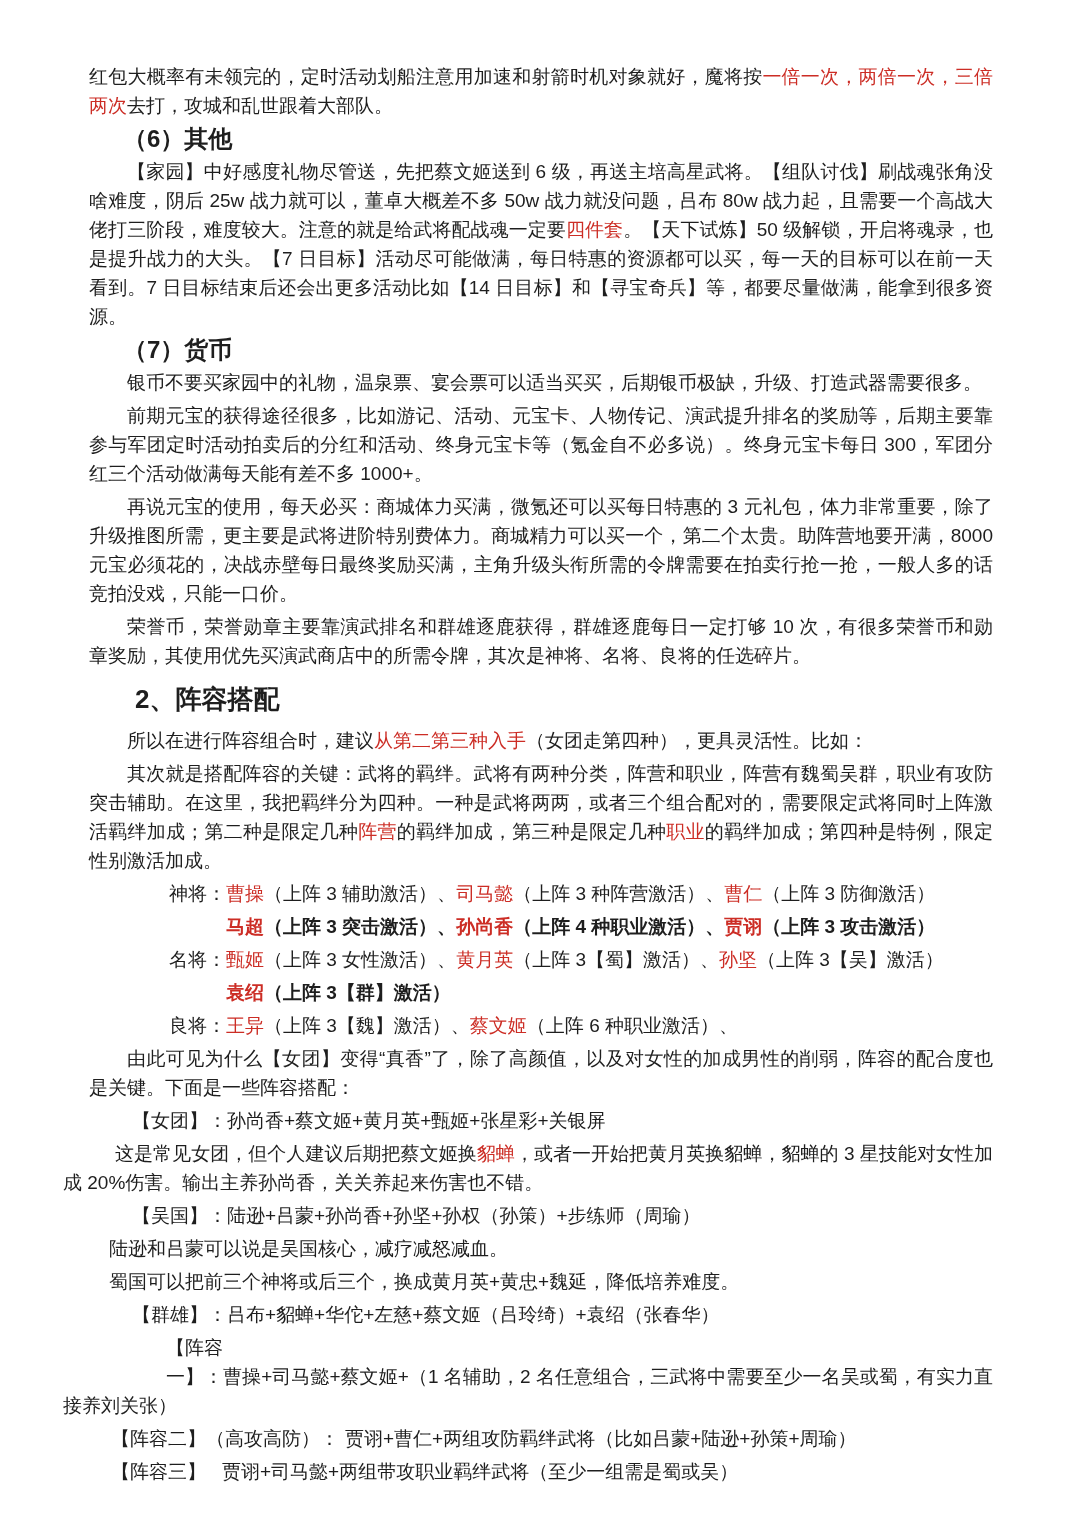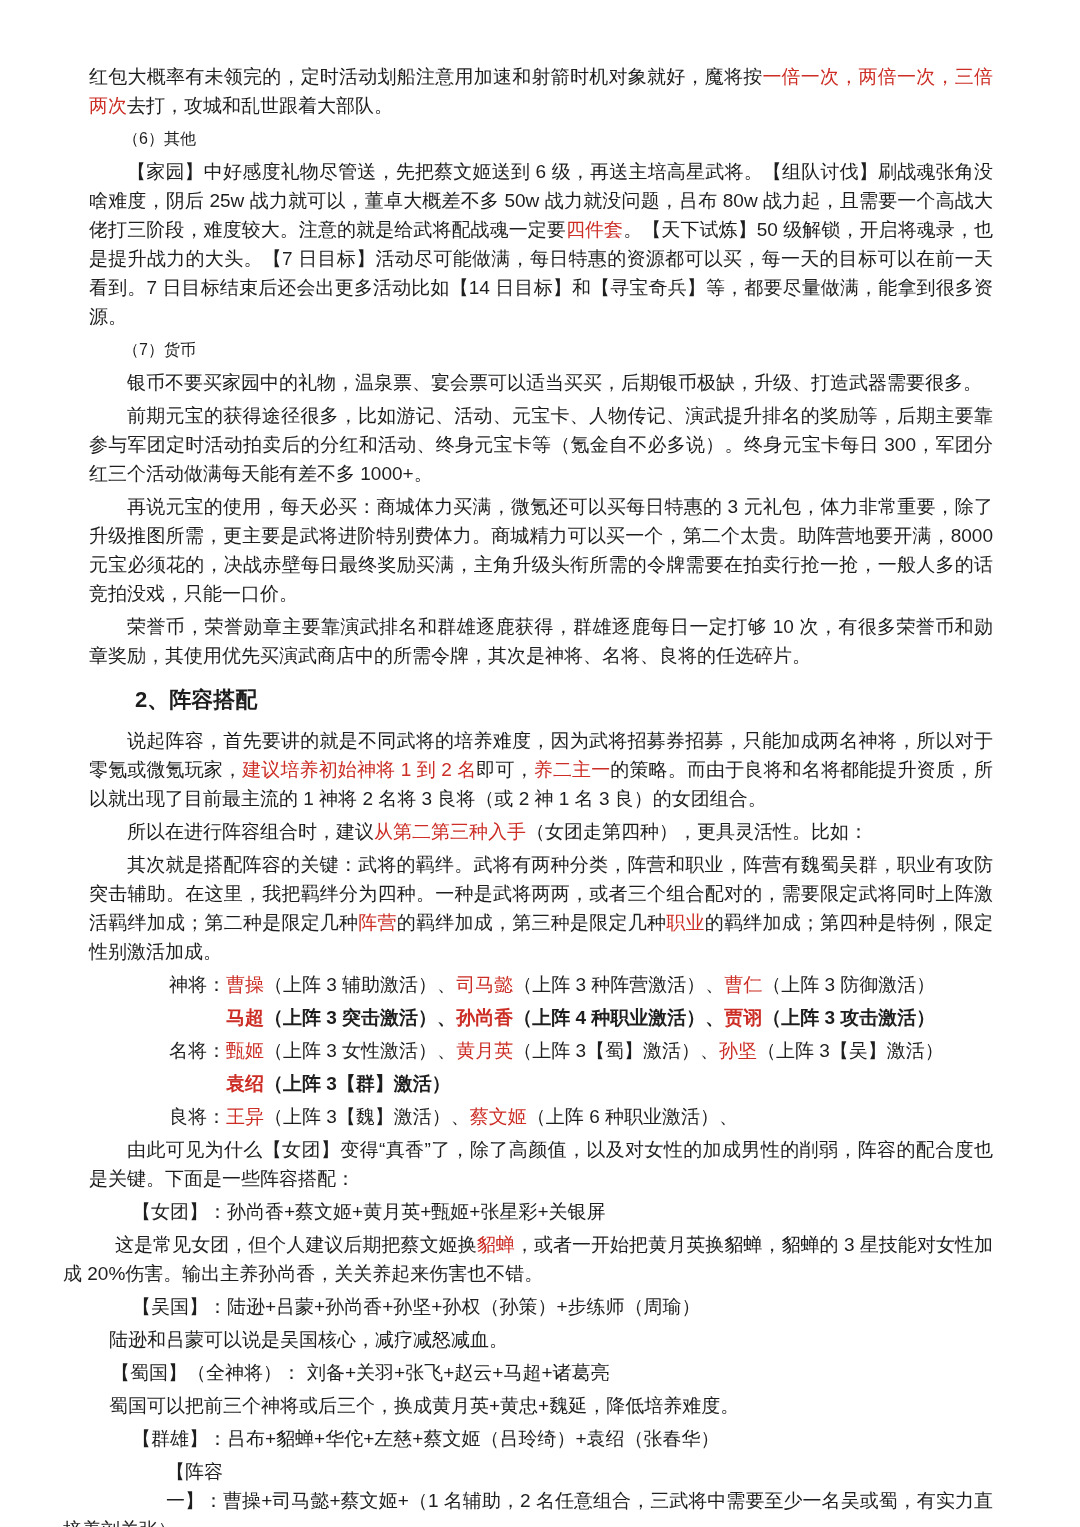--- a/index.html
+++ b/index.html
@@ -13,22 +13,22 @@
     padding:58px 83px 30px 85px;
     font-family:"Liberation Sans","DejaVu Sans",sans-serif;
     font-size:19px;
     line-height:29px;
     color:#1e1e1e;
   }
   .b{margin:4px;padding:0;}
   .just{text-align:justify;text-justify:inter-ideograph;}
   .ind2{text-indent:38px;}
   .red{color:#cc2d25;}
-  .h3{margin:1px 0;padding-left:38px;font-size:16px;font-weight:normal;}
-  .h2{margin:15px 0 12px;padding-left:50px;font-size:22px;font-weight:bold;}
+  .h3{margin:1px 0;padding-left:38px;font-size:24px;font-weight:bold;}
+  .h2{margin:15px 0 12px;padding-left:50px;font-size:26px;font-weight:bold;}
   .roster{padding-left:35px;}
   .rlabel{display:inline-block;width:102px;text-align:right;}
   .roster-cont{padding-left:137px;font-weight:bold;}
   .lineup{padding-left:22px;}
   .llabel{display:inline-block;width:116px;text-align:right;}
   .w111{display:inline-block;width:111px;}
   .llabel-auto{margin-right:6px;}
   .note1{padding-left:20px;}
   .hangA{margin-left:-22px;text-indent:52px;}
   .hangB{margin-left:-22px;text-indent:44px;}
@@ -49,21 +49,20 @@
   <p class="b just ind2"><span>银币不要买家园中的礼物，温泉票、宴会票可以适当买买，后期银币极缺，升级、打造武器需要很多。</span></p>
 
   <p class="b just ind2"><span>前期元宝的获得途径很多，比如游记、活动、元宝卡、人物传记、演武提升排名的奖励等，后期主要靠参与军团定时活动拍卖后的分红和活动、终身元宝卡等（氪金自不必多说）。终身元宝卡每日 300，军团分红三个活动做满每天能有差不多 1000+。</span></p>
 
   <p class="b just ind2"><span>再说元宝的使用，每天必买：商城体力买满，微氪还可以买每日特惠的 3 元礼包，体力非常重要，除了升级推图所需，更主要是武将进阶特别费体力。商城精力可以买一个，第二个太贵。助阵营地要开满，8000 元宝必须花的，决战赤壁每日最终奖励买满，主角升级头衔所需的令牌需要在拍卖行抢一抢，一般人多的话竞拍没戏，只能一口价。</span></p>
 
   <p class="b just ind2"><span>荣誉币，荣誉勋章主要靠演武排名和群雄逐鹿获得，群雄逐鹿每日一定打够 10 次，有很多荣誉币和勋章奖励，其使用优先买演武商店中的所需令牌，其次是神将、名将、良将的任选碎片。</span></p>
 
   <h2 class="b h2">2、阵容搭配</h2>
 
-  <p class="b just ind2"><span>说起阵容，首先要讲的就是不同武将的培养难度，因为武将招募券招募，只能加成两名神将，所以对于零氪或微氪玩家，</span><span class="red">建议培养初始神将 1 到 2 名</span><span>即可，</span><span class="red">养二主一</span><span>的策略。而由于良将和名将都能提升资质，所以就出现了目前最主流的 1 神将 2 名将 3 良将（或 2 神 1 名 3 良）的女团组合。</span></p>
 
   <p class="b ind2"><span>所以在进行阵容组合时，建议</span><span class="red">从第二第三种入手</span><span>（女团走第四种），更具灵活性。比如：</span></p>
 
   <p class="b just ind2"><span>其次就是搭配阵容的关键：武将的羁绊。武将有两种分类，阵营和职业，阵营有魏蜀吴群，职业有攻防突击辅助。在这里，我把羁绊分为四种。一种是武将两两，或者三个组合配对的，需要限定武将同时上阵激活羁绊加成；第二种是限定几种</span><span class="red">阵营</span><span>的羁绊加成，第三种是限定几种</span><span class="red">职业</span><span>的羁绊加成；第四种是特例，限定性别激活加成。</span></p>
 
   <div class="b roster"><span class="rlabel">神将：</span><span class="red">曹操</span><span>（上阵 3 辅助激活）、</span><span class="red">司马懿</span><span>（上阵 3 种阵营激活）、</span><span class="red">曹仁</span><span>（上阵 3 防御激活）</span></div>
 
   <div class="b roster-cont"><span class="red">马超</span><span>（上阵 3 突击激活）、</span><span class="red">孙尚香</span><span>（上阵 4 种职业激活）、</span><span class="red">贾诩</span><span>（上阵 3 攻击激活）</span></div>
 
   <div class="b roster"><span class="rlabel">名将：</span><span class="red">甄姬</span><span>（上阵 3 女性激活）、</span><span class="red">黄月英</span><span>（上阵 3【蜀】激活）、</span><span class="red">孙坚</span><span>（上阵 3【吴】激活）</span></div>
@@ -76,24 +75,24 @@
 
   <div class="b lineup"><span class="llabel">【女团】：</span><span>孙尚香+蔡文姬+黄月英+甄姬+张星彩+关银屏</span></div>
 
   <p class="b just hangA"><span>这是常见女团，但个人建议后期把蔡文姬换</span><span class="red">貂蝉</span><span>，或者一开始把黄月英换貂蝉，貂蝉的 3 星技能对女性加成 20%伤害。输出主养孙尚香，关关养起来伤害也不错。</span></p>
 
 
   <div class="b lineup"><span class="llabel">【吴国】：</span><span>陆逊+吕蒙+孙尚香+孙坚+孙权（孙策）+步练师（周瑜）</span></div>
 
   <p class="b note1"><span>陆逊和吕蒙可以说是吴国核心，减疗减怒减血。</span></p>
 
-  <div class="b lineup"><span class="llabel-auto">【蜀国】（全神将）：</span><span>刘备+关羽+张飞+赵云+马超+诸葛亮</span></div>
 
   <p class="b note1"><span>蜀国可以把前三个神将或后三个，换成黄月英+黄忠+魏延，降低培养难度。</span></p>
 
   <div class="b lineup"><span class="llabel">【群雄】：</span><span>吕布+貂蝉+华佗+左慈+蔡文姬（吕玲绮）+袁绍（张春华）</span></div>
 
   <div class="b just hangB"><span class="llabel">【阵容一】：</span><span>曹操+司马懿+蔡文姬+（1 名辅助，2 名任意组合，三武将中需要至少一名吴或蜀，有实力直接养刘关张）</span></div>
 
+  <div class="b lineup"><span class="llabel-auto">【阵容二】（高攻高防）：</span><span>贾诩+曹仁+两组攻防羁绊武将（比如吕蒙+陆逊+孙策+周瑜）</span></div>
 
   <div class="b lineup"><span class="w111">【阵容三】</span><span>贾诩+司马懿+两组带攻职业羁绊武将（至少一组需是蜀或吴）</span></div>
 
 </div>
 
 </body></html>

